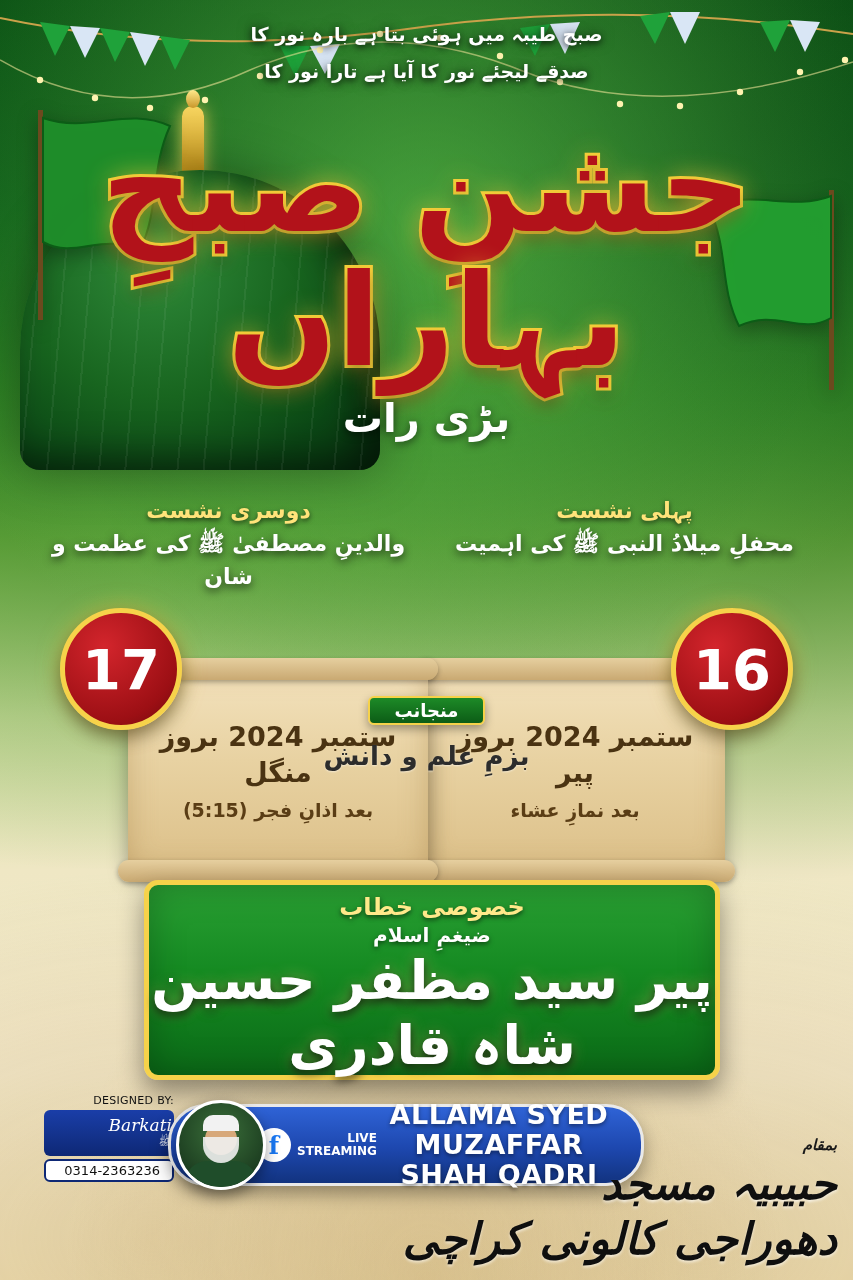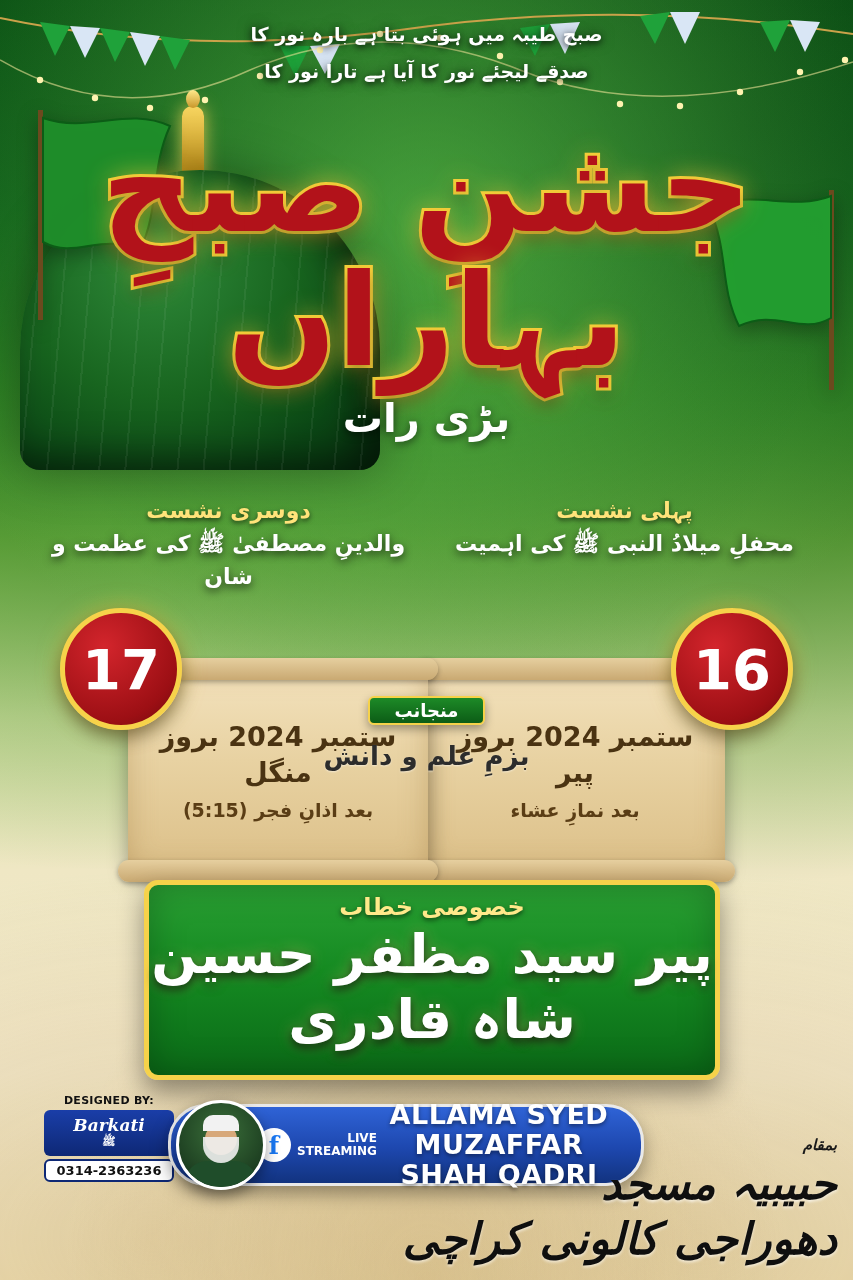--- a/index.html
+++ b/index.html
@@ -173,32 +173,32 @@
     font-size:20px;font-weight:bold;color:#ffffff;margin-top:2px;
     text-shadow:0 2px 5px rgba(0,0,0,.55);
   }
   .speaker-panel .name{
     font-size:54px;font-weight:bold;line-height:1.2;margin-top:2px;
     color:#ffffff;text-shadow:0 4px 10px rgba(0,0,0,.7),0 0 16px rgba(255,220,120,.4);
   }
 
   
   .designer{
-    position:absolute;left:44px;top:1094px;width:130px;text-align:center;
-    color:#111;font-size:11px;font-weight:bold;
+    position:absolute;left:44px;top:1094px;width:130px;text-align:right;
+    color:#111;font-size:11px;font-weight:normal;
   }
   .designer .dtitle{letter-spacing:.3px;}
   .designer .dbox{
     margin-top:3px;background:linear-gradient(180deg,#1a3ea8,#0e2875);
     border-radius:6px;padding:5px 2px;color:#fff;
   }
   .designer .brand{font-family:"DejaVu Serif","Liberation Serif",serif;font-style:italic;font-size:17px;}
   .designer .phone{
     margin-top:3px;background:#fff;border:2px solid #0e2875;border-radius:6px;
-    font-size:13px;padding:2px 4px;color:#111;
+    font-size:13px;padding:2px 12px;color:#111;
   }
 
   
   .livebar{
     position:absolute;left:168px;top:1104px;width:470px;height:76px;
     background:linear-gradient(180deg,#2f63d6 0%,#1d47ae 55%,#12337f 100%);
     border-radius:38px;border:3px solid #e9e9e9;
     box-shadow:0 8px 18px rgba(0,0,0,.35);
     display:flex;align-items:center;
   }
@@ -364,20 +364,21 @@
     <div class="daynum left">17</div>
 
     <div class="middle-badge urdu">
       <div class="tag">منجانب</div>
       <div class="mtxt">بزمِ علم و دانش</div>
     </div>
   </div>
 
   <div class="speaker-panel urdu">
     <div class="khitab">خصوصی خطاب</div>
+    <div class="honor">ضیغمِ اسلام</div>
     <div class="name">پیر سید مظفر حسین شاہ قادری</div>
   </div>
 
   <div class="designer">
     <div class="dtitle">DESIGNED BY:</div>
     <div class="dbox">
       <div class="brand">Barkati</div>
       <div>ﷺ</div>
     </div>
     <div class="phone">0314-2363236</div>

